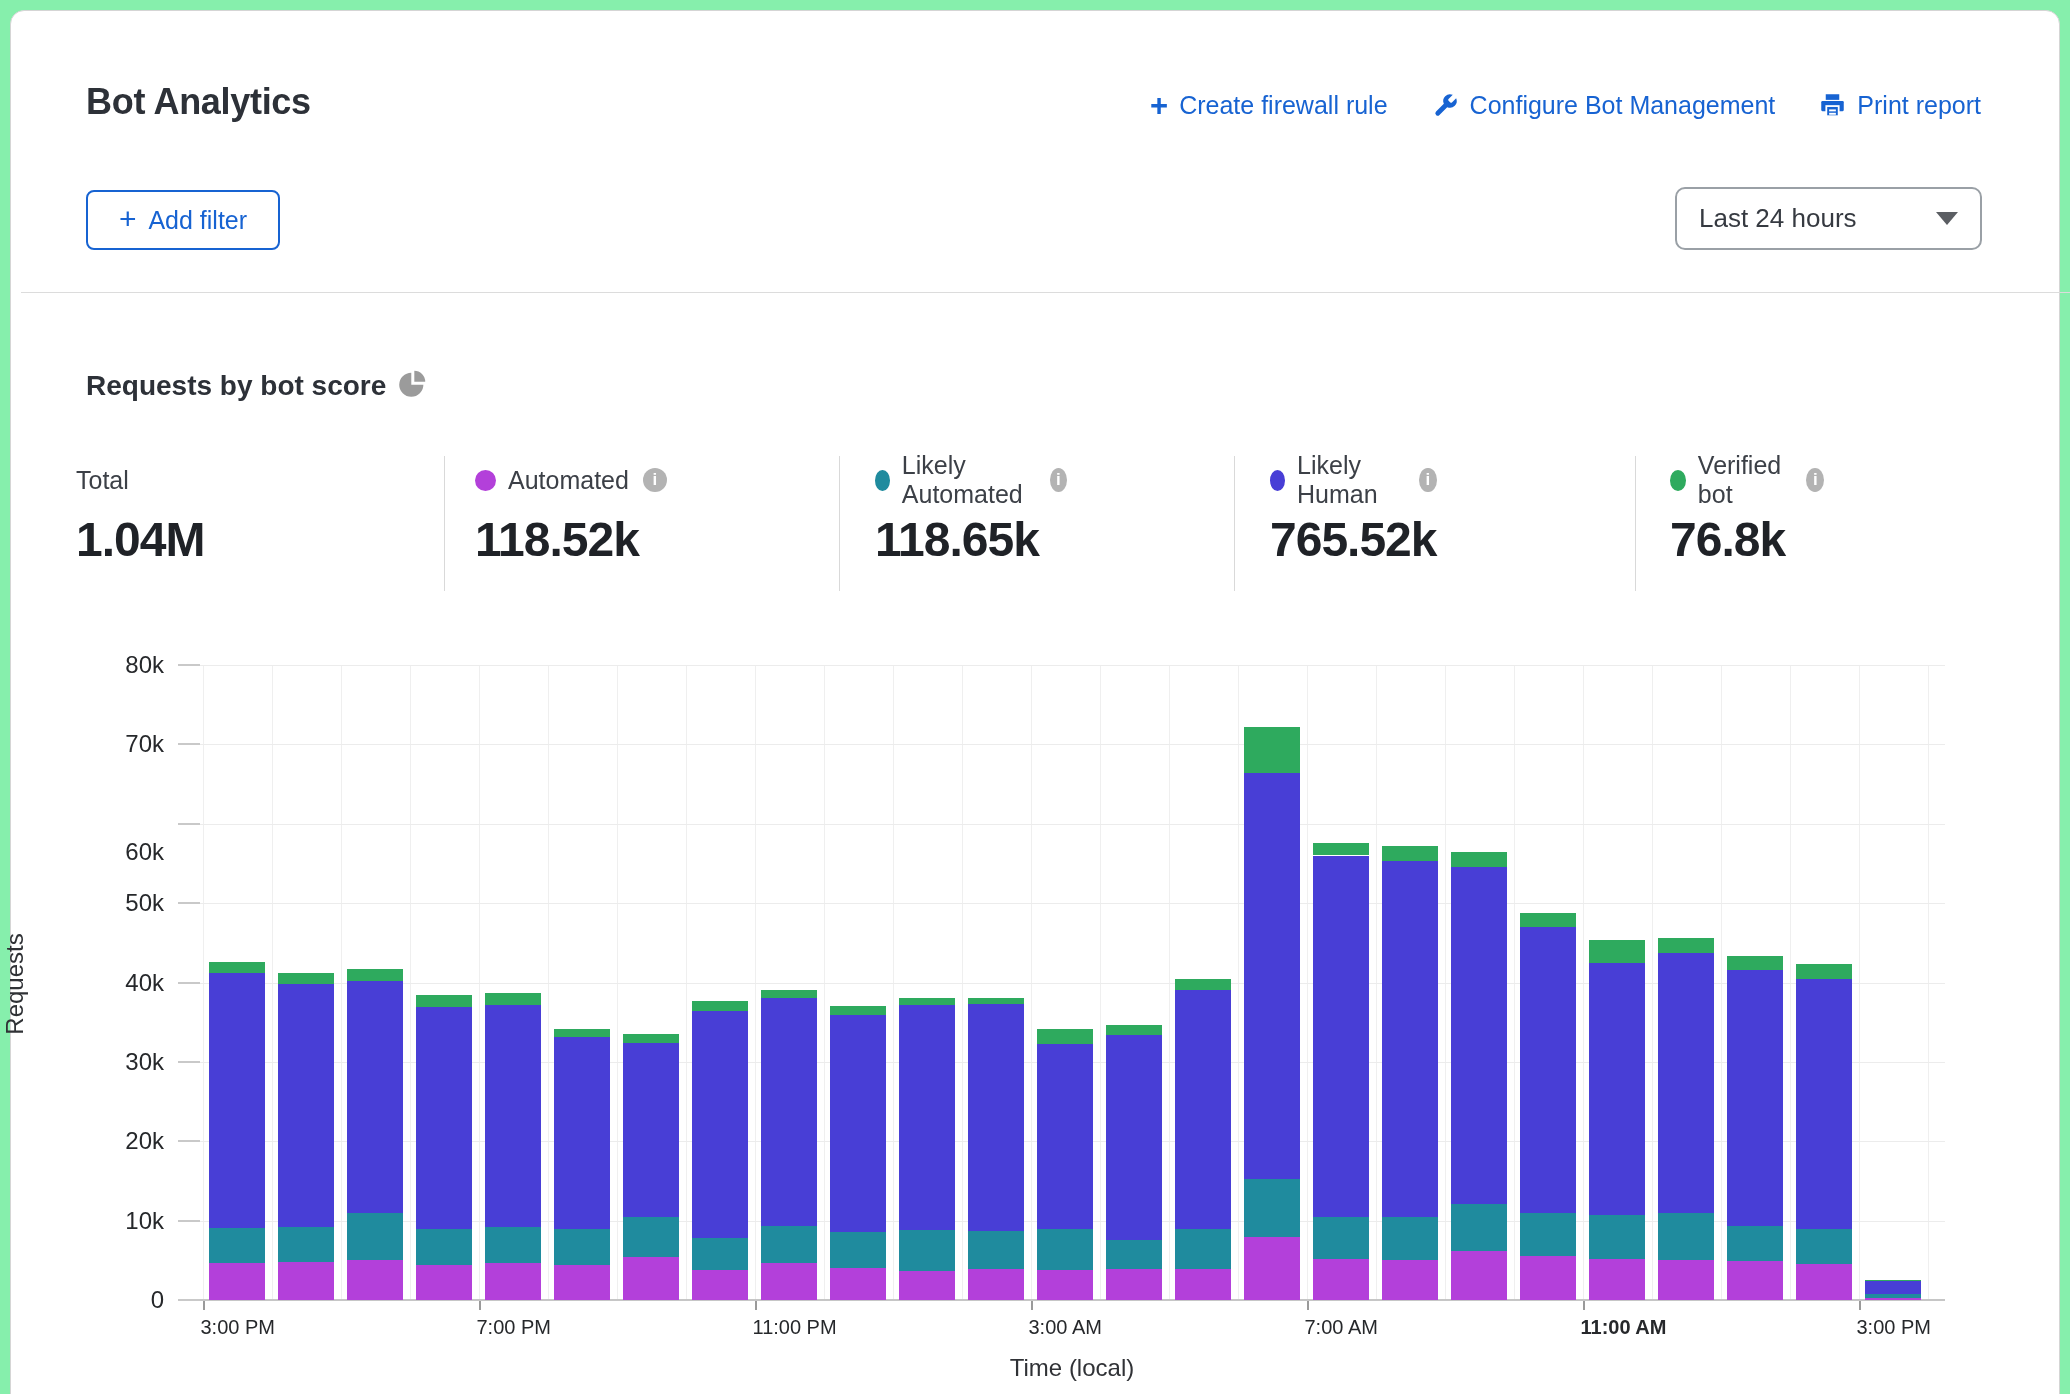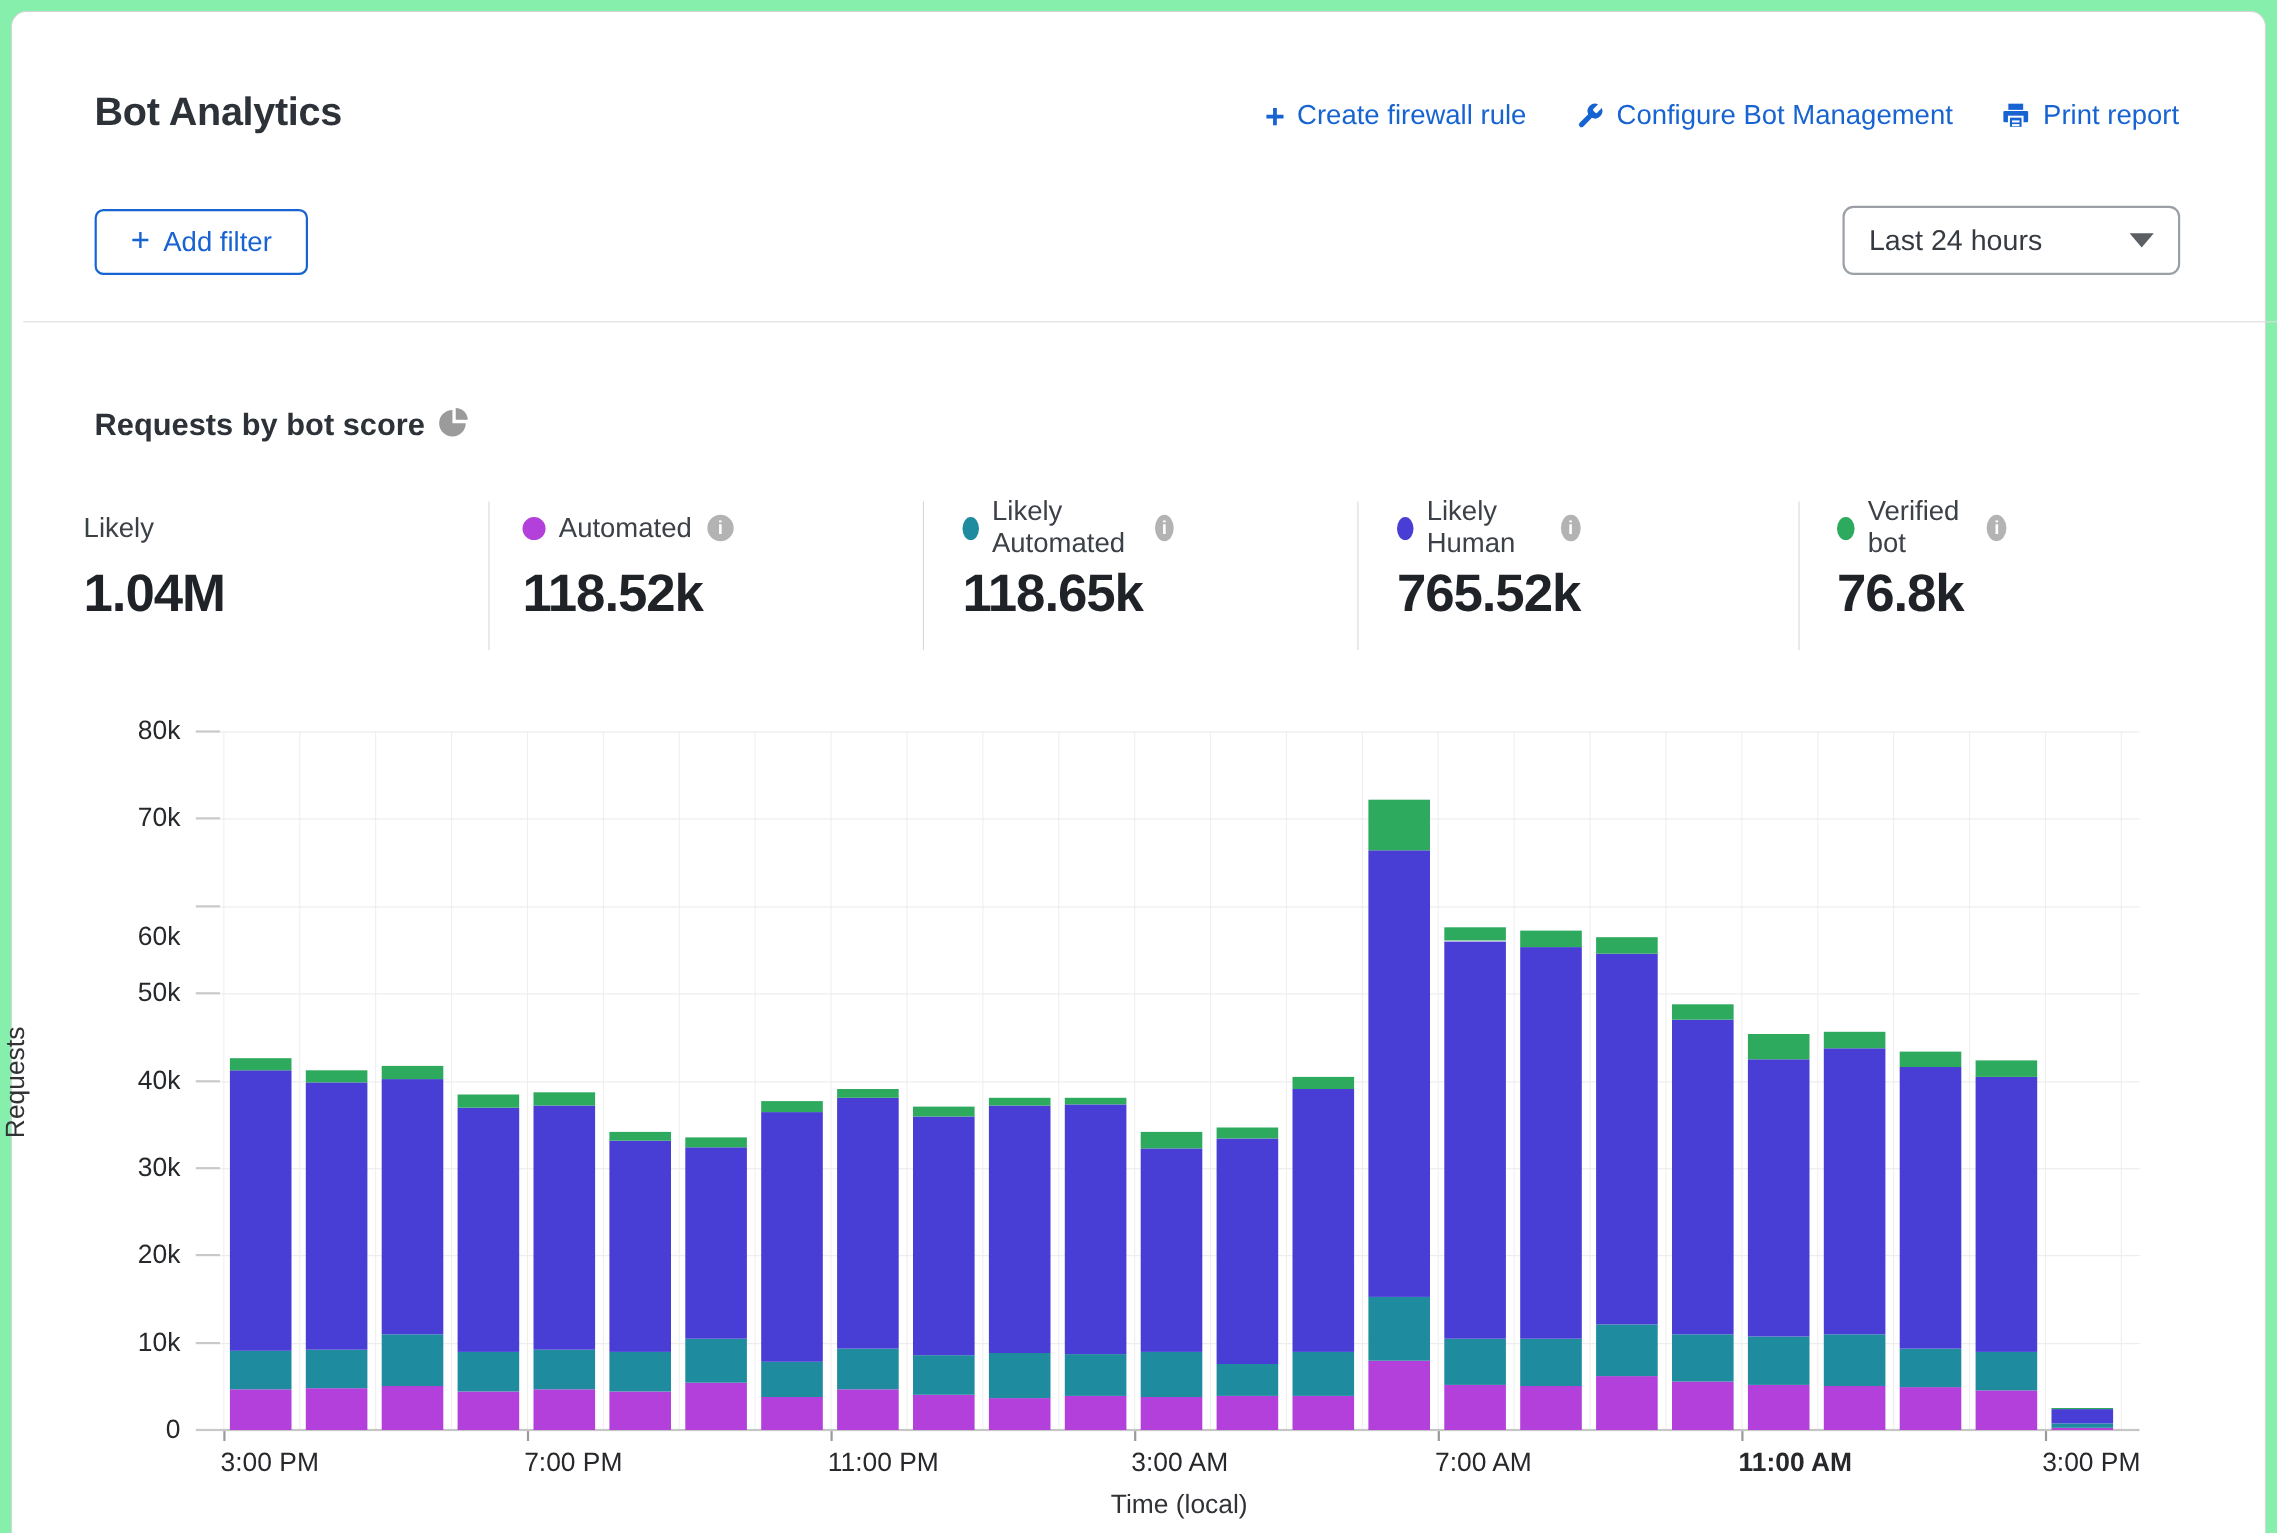--- a/index.html
+++ b/index.html
@@ -53,21 +53,21 @@
   .stat-divider { position:absolute; top:445px; width:1px; height:135px; background:#d9d9d9; }
 
   #chart { position:absolute; left:0; top:600px; width:2070px; height:794px; }
   .vgrid { position:absolute; width:1px; background:#efefef; top:65px; height:635px; }
   .hgrid { position:absolute; left:200px; width:1745px; height:1px; background:#ececec; }
   .baseline { position:absolute; left:200px; width:1745px; height:2px; background:#c6c6c6; }
   .ytick { position:absolute; left:178px; width:22px; height:2px; background:#c9c9c9; }
   .ylabel { position:absolute; width:120px; right:1906px; text-align:right; font-size:24px;
             color:#26282b; }
   .xtick { position:absolute; width:2px; height:9px; top:701px; background:#9a9a9a; }
-  .xlabel { position:absolute; top:716px; font-size:24px; color:#26282b; white-space:nowrap; }
+  .xlabel { position:absolute; top:716px; font-size:20px; color:#26282b; white-space:nowrap; }
   .axis-title-y { position:absolute; left:-110px; top:370px; width:250px; text-align:center;
                   font-size:24px; color:#303236; transform:rotate(-90deg); }
   .axis-title-x { position:absolute; left:922px; top:754px; width:300px; text-align:center;
                   font-size:24px; color:#303236; }
   .bar { position:absolute; cursor:pointer; }
   .bar-seg { position:absolute; left:0; width:100%; }
 </style>
 </head>
 <body>
 
@@ -117,21 +117,21 @@
         <svg width="29" height="29" viewBox="0 0 24 24">
           <path d="M11 13 L11 3 A10 10 0 1 0 21 13 Z" fill="#9b9b9b"></path>
           <path d="M13.5 10.5 L13.5 1.5 A9 9 0 0 1 22.5 10.5 Z" fill="#9b9b9b"></path>
         </svg>
       </span>
     </div>
 
     <div class="stats-row" id="stats-row">
         <div class="stat-col" style="left: 65px;">
           <div class="stat-head">
-            <span class="stat-label">Likely</span>
+            <span class="stat-label">Total</span>
           </div>
           <div class="stat-value">1.04M</div>
         </div>
         <div class="stat-col" style="left: 464px;">
           <div class="stat-head">
             <span class="stat-dot" style="background:#b340da"></span>
             <span class="stat-label">Automated</span>
             <span class="info-icon">i</span>
           </div>
           <div class="stat-value">118.52k</div>

